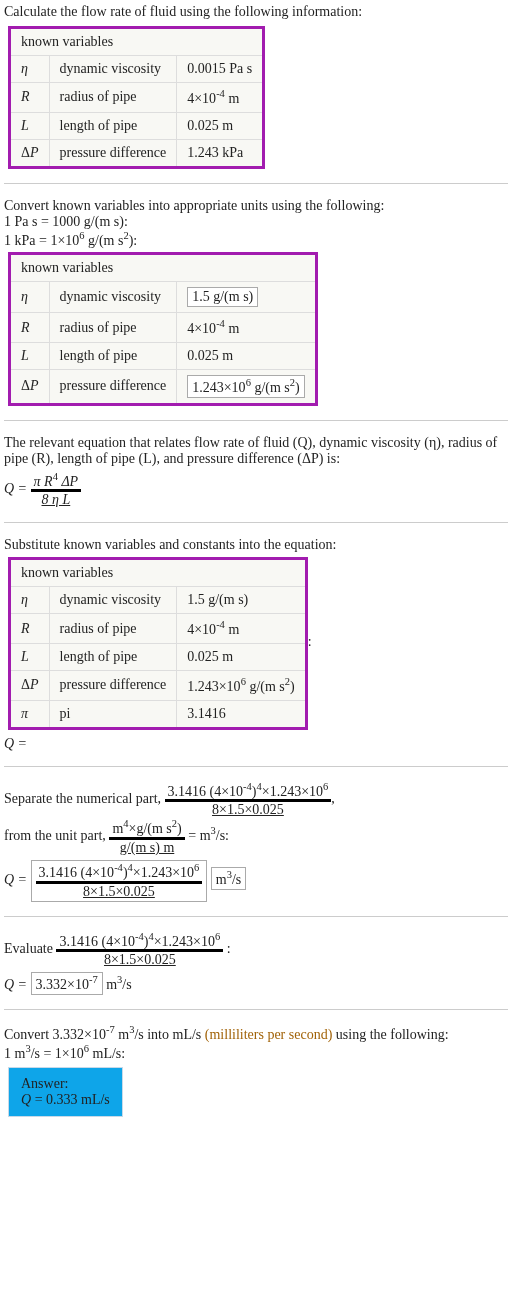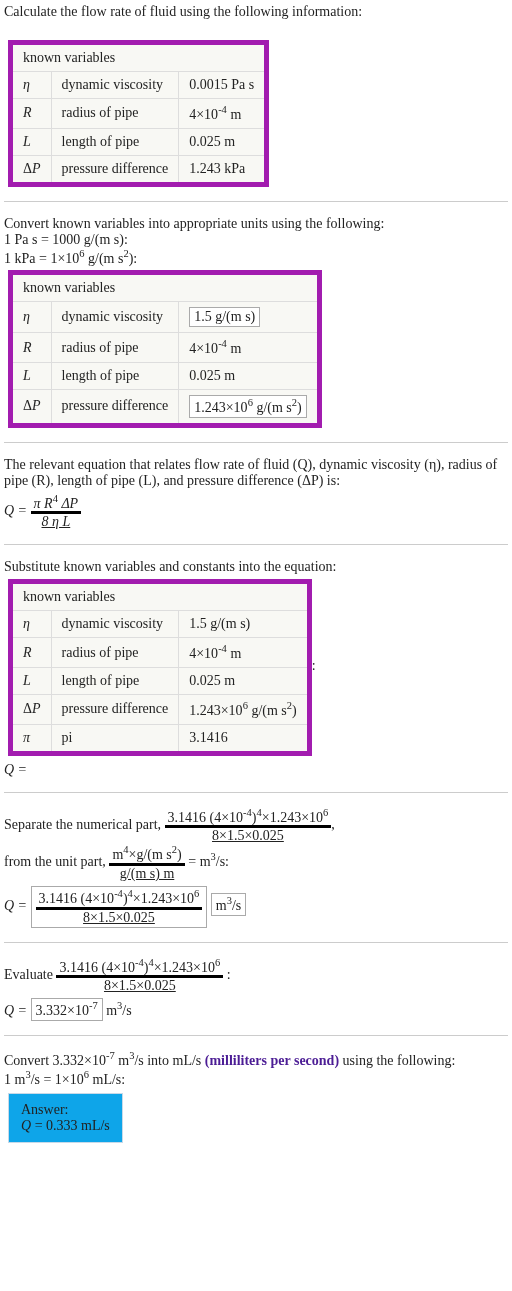--- a/index.html
+++ b/index.html
@@ -9,26 +9,26 @@
   margin: 0;
   padding: 4px;
   width: 504px;
 }
 hr {
   border: none;
   border-top: 1px solid #ccc;
   margin: 14px 0;
 }
 .intro {
-  margin-bottom: 20px;
+  margin-bottom: 6px;
 }
 table.vars {
   border-collapse: collapse;
   background: #f8f8f4;
-  border: 5px solid #a21caf;
+  border: 3px solid #a21caf;
   margin: 4px 0 2px 4px;
 }
 table.vars td, table.vars th {
   border: 1px solid #ddd;
   padding: 5px 10px;
   text-align: left;
   font-weight: normal;
 }
 table.vars .caption {
   text-align: left;
@@ -66,22 +66,21 @@
 .frac .den {
   display: block;
   padding: 0 3px;
   text-decoration: underline;
 }
 .colon-row {
   display: flex;
   align-items: center;
 }
 .gray {
-  color: #4c1d95;
-  font-weight: bold;
+  color: #a16207;
 }
 .answer {
   background: #0ea5e9;
   border: 1px solid #c7d9e8;
   padding: 8px 12px;
   display: inline-block;
   margin: 6px 17px 2px 4px;
 }
 </style>
 </head>

